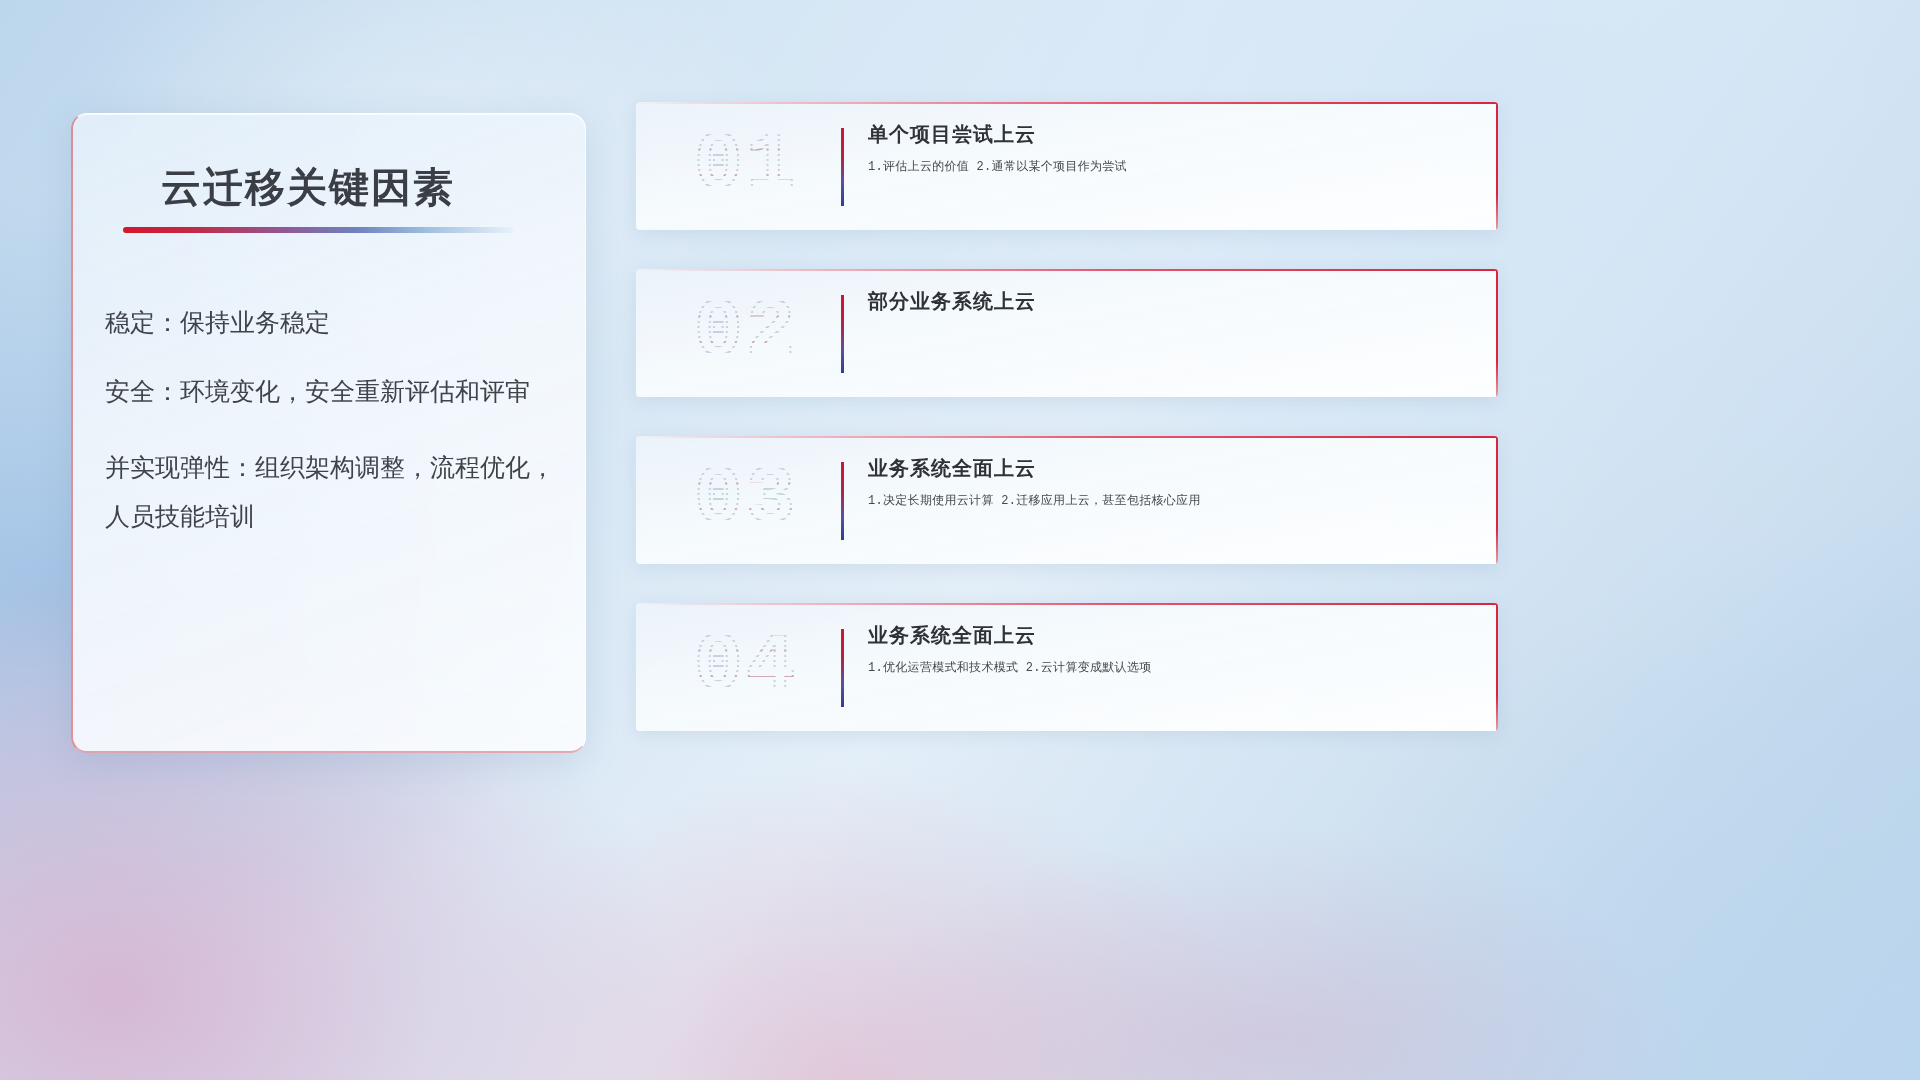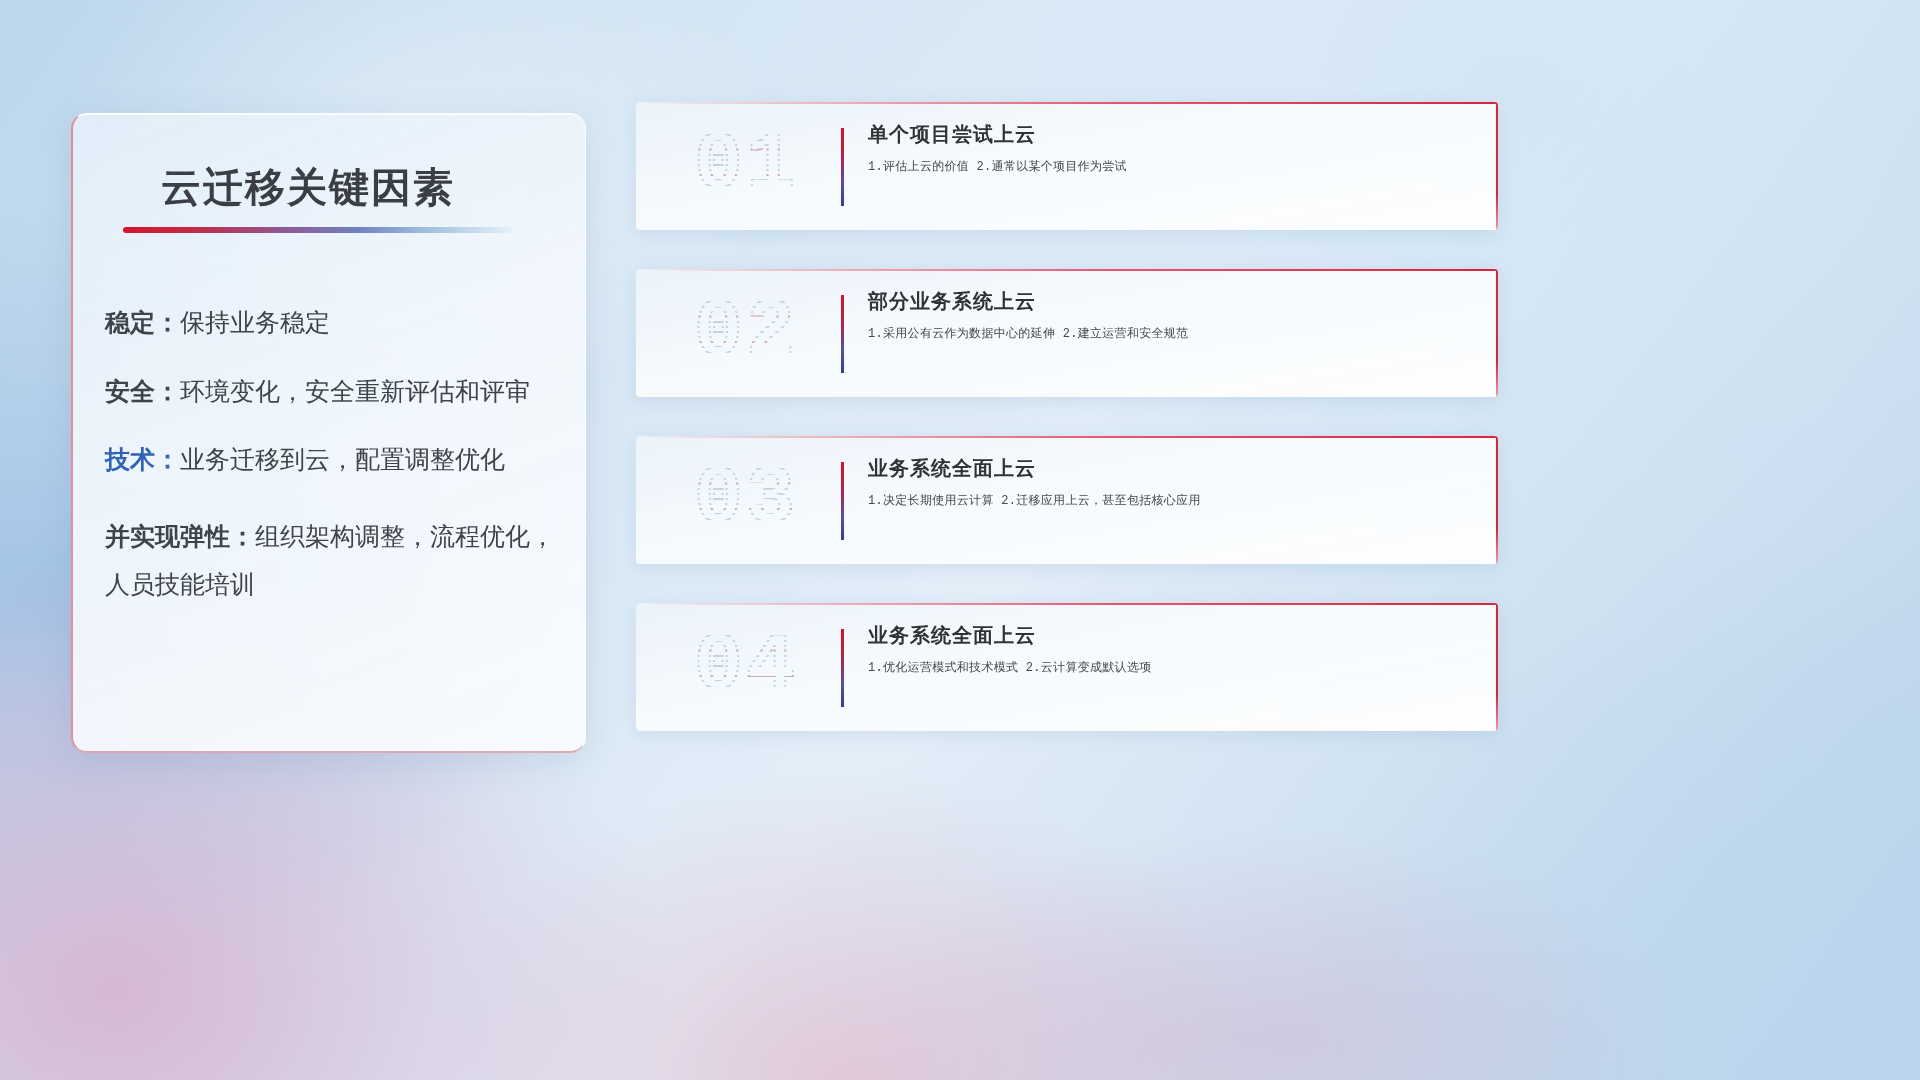--- a/index.html
+++ b/index.html
@@ -63,21 +63,21 @@
     right:24px;
   }
   .panel-row {
     font-size:25px;
     color:#3f434a;
     line-height:1.3;
     margin-bottom:36px;
     white-space:nowrap;
   }
   .panel-row.wrap { white-space:normal; line-height:1.95; }
-  .panel-row .lbl { font-weight:700; }
+  .panel-row .lbl { font-weight:400; }
   .panel-row .lbl.blue { color:#2f63b3; }
   .panel-row .lbl.dark { color:#3f434a; }
 
   
   .cards { position:absolute; left:636px; top:102px; width:862px;font-family:Liberation Mono, monospace; }
   .card {
     position:relative;
     height:128px;
     margin-bottom:39px;
     border-radius:4px;
@@ -161,23 +161,20 @@
 
     <div class="panel-row">
       <span class="lbl dark">稳定：</span><span>保持业务稳定</span>
     </div>
 
 
     <div class="panel-row">
       <span class="lbl dark">安全：</span><span>环境变化，安全重新评估和评审</span>
     </div>
 
-    <div class="panel-row">
-      <span class="lbl blue">技术：</span><span>业务迁移到云，配置调整优化</span>
-    </div>
 
     <div class="panel-row wrap">
       <span class="lbl dark">并实现弹性：</span><span>组织架构调整，流程优化，人员技能培训</span>
     </div>
 
   </div>
 </div>
 
 <div class="cards">
 
@@ -190,21 +187,20 @@
       <div class="card-sub">1.评估上云的价值   2.通常以某个项目作为尝试</div>
     </div>
   </div>
 
   <div class="card">
     <div class="card-num">02</div>
     <div class="card-num-tint">02</div>
     <div class="card-divider"></div>
     <div class="card-body">
       <div class="card-title">部分业务系统上云</div>
-      <div class="card-sub">1.采用公有云作为数据中心的延伸   2.建立运营和安全规范</div>
     </div>
   </div>
 
   <div class="card">
     <div class="card-num">03</div>
     <div class="card-num-tint">03</div>
     <div class="card-divider"></div>
     <div class="card-body">
       <div class="card-title">业务系统全面上云</div>
       <div class="card-sub">1.决定长期使用云计算   2.迁移应用上云，甚至包括核心应用</div>

